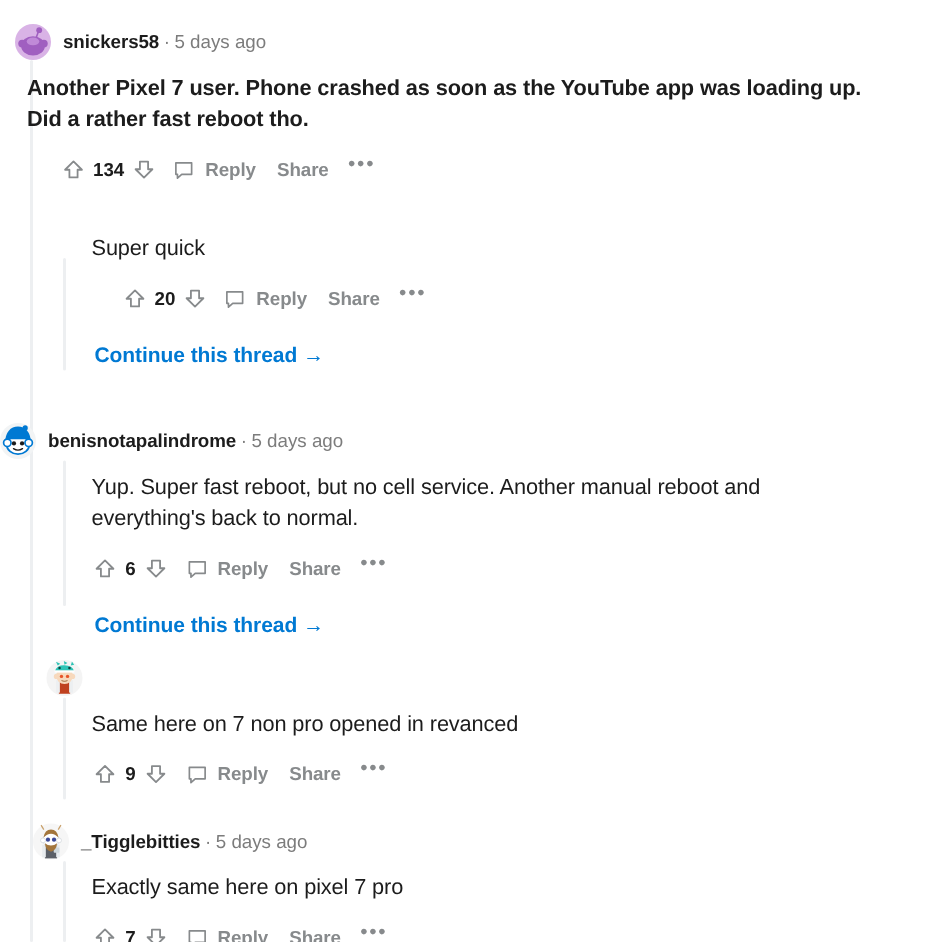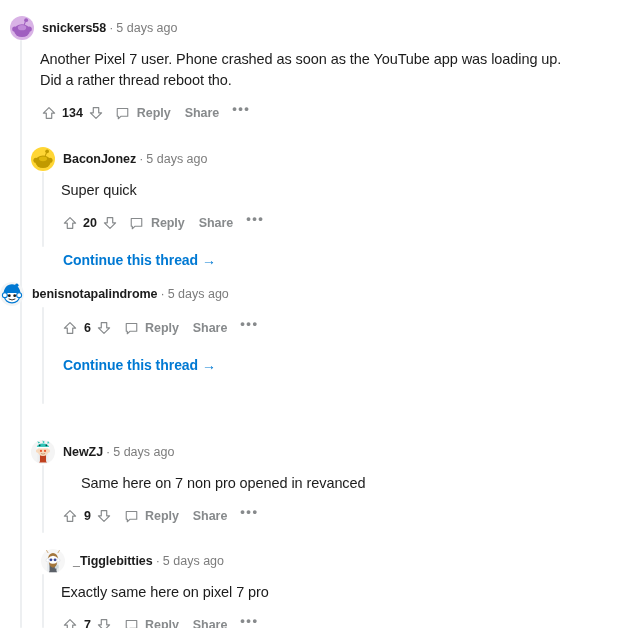--- a/index.html
+++ b/index.html
@@ -96,21 +96,21 @@
     align-items: center;
     justify-content: center;
     cursor: pointer;
   }
   .score {
     font-size: 12.5px;
     font-weight: 700;
     color: #1c1c1c;
     padding: 0 3px;
     min-width: 8px;
-    text-align: right;
+    text-align: center;
   }
   .act-icon {
     width: 22px;
     height: 20px;
     display: inline-flex;
     align-items: center;
     justify-content: center;
     margin-left: 6px;
   }
   .act-label {
@@ -164,23 +164,23 @@
           <ellipse cx="16" cy="19.5" rx="10.5" ry="8.6" fill="#a05fc0"></ellipse>
           <ellipse cx="16" cy="15.5" rx="5.6" ry="3.4" fill="#c08ad8"></ellipse>
           <circle cx="6.4" cy="17.4" r="3.5" fill="#a05fc0"></circle>
           <circle cx="25.6" cy="17.4" r="3.5" fill="#a05fc0"></circle>
         </svg>
       </div>
       <div class="meta">
         <span class="uname">snickers58</span><span class="dot">·</span><span class="age">5 days ago</span>
       </div>
     </div>
-    <div class="cmt-body" style="padding-left:40px;padding-top:9px;">
+    <div class="cmt-body" style="padding-left:18px;padding-top:9px;font-weight:bold;">
       <div>Another Pixel 7 user. Phone crashed as soon as the YouTube app was loading up.</div>
-      <div>Did a rather thread reboot tho.</div>
+      <div>Did a rather fast reboot tho.</div>
     </div>
     <div class="actions" style="padding-left:39px;padding-top:11px;">
       <span class="vote-arrow">
         <svg width="16" height="16" viewBox="0 0 20 20">
           <path d="M10 3.2 L17 10.2 H13.4 V16.6 H6.6 V10.2 H3 Z" fill="none" stroke="#878a8c" stroke-width="1.5" stroke-linejoin="round"></path>
         </svg>
       </span>
       <span class="score">134</span>
       <span class="vote-arrow">
         <svg width="16" height="16" viewBox="0 0 20 20">
@@ -192,40 +192,24 @@
           <path d="M3 3.4 H17 V13.6 H8.2 L4.4 17 V13.6 H3 Z" fill="none" stroke="#878a8c" stroke-width="1.5" stroke-linejoin="round"></path>
         </svg>
       </span>
       <span class="act-label">Reply</span>
       <span class="act-label share">Share</span>
       <span class="act-more">•••</span>
     </div>
   </div>
 
   <div class="comment" style="top:147px;">
-    <div class="cmt-head" style="padding-left:31px;">
-      <div class="avatar">
-        <svg width="24" height="24" viewBox="0 0 32 32">
-          <circle cx="16" cy="16" r="16" fill="#ffd635"></circle>
-          <circle cx="21.5" cy="5.8" r="2.5" fill="#c19a00"></circle>
-          <path d="M20.7 7.6 L18.4 13.2" stroke="#c19a00" stroke-width="1.4" fill="none"></path>
-          <ellipse cx="16" cy="19.6" rx="10.2" ry="8.4" fill="#c19a00"></ellipse>
-          <ellipse cx="16" cy="15.8" rx="5.4" ry="3.2" fill="#e0b70d"></ellipse>
-          <circle cx="6.6" cy="17.6" r="3.4" fill="#c19a00"></circle>
-          <circle cx="25.4" cy="17.6" r="3.4" fill="#c19a00"></circle>
-        </svg>
-      </div>
-      <div class="meta">
-        <span class="uname">BaconJonez</span><span class="dot">·</span><span class="age">5 days ago</span>
-      </div>
-    </div>
     <div class="cmt-body" style="padding-left:61px;padding-top:9px;">
       <div>Super quick</div>
     </div>
-    <div class="actions" style="padding-left:60px;padding-top:11px;">
+    <div class="actions" style="padding-left:60px;padding-top:11px;margin-left:20px;">
       <span class="vote-arrow">
         <svg width="16" height="16" viewBox="0 0 20 20">
           <path d="M10 3.2 L17 10.2 H13.4 V16.6 H6.6 V10.2 H3 Z" fill="none" stroke="#878a8c" stroke-width="1.5" stroke-linejoin="round"></path>
         </svg>
       </span>
       <span class="score">20</span>
       <span class="vote-arrow">
         <svg width="16" height="16" viewBox="0 0 20 20">
           <path d="M10 16.8 L3 9.8 H6.6 V3.4 H13.4 V9.8 H17 Z" fill="none" stroke="#878a8c" stroke-width="1.5" stroke-linejoin="round"></path>
         </svg>
@@ -254,20 +238,24 @@
           <circle cx="6.5" cy="17.6" r="3.3" fill="#ffffff" stroke="#0079d3" stroke-width="1.5"></circle>
           <circle cx="25.5" cy="17.6" r="3.3" fill="#ffffff" stroke="#0079d3" stroke-width="1.5"></circle>
           <circle cx="12.4" cy="18.2" r="1.9" fill="#1c1c1c"></circle>
           <circle cx="19.6" cy="18.2" r="1.9" fill="#1c1c1c"></circle>
           <path d="M12 22.8 Q16 25.4 20 22.8" stroke="#1c1c1c" stroke-width="1.2" fill="none" stroke-linecap="round"></path>
         </svg>
       </div>
       <div class="meta">
         <span class="uname">benisnotapalindrome</span><span class="dot">·</span><span class="age">5 days ago</span>
       </div>
+    </div>
+    <div class="cmt-body" style="padding-left:61px;padding-top:9px;">
+      <div>Yup. Super fast reboot, but no cell service. Another manual reboot and</div>
+      <div>everything's back to normal.</div>
     </div>
     <div class="actions" style="padding-left:60px;padding-top:11px;">
       <span class="vote-arrow">
         <svg width="16" height="16" viewBox="0 0 20 20">
           <path d="M10 3.2 L17 10.2 H13.4 V16.6 H6.6 V10.2 H3 Z" fill="none" stroke="#878a8c" stroke-width="1.5" stroke-linejoin="round"></path>
         </svg>
       </span>
       <span class="score">6</span>
       <span class="vote-arrow">
         <svg width="16" height="16" viewBox="0 0 20 20">
@@ -302,25 +290,22 @@
           <path d="M13.6 18.2 Q16 19.8 18.4 18.2" stroke="#b98a60" stroke-width="1" fill="none" stroke-linecap="round"></path>
           <path d="M7.6 9.6 Q9 4.4 16 4.6 Q23 4.8 24.4 9.6 Z" fill="#2ec4b6"></path>
           <path d="M7.2 9.2 H24.8 V11.2 H7.2 Z" fill="#ffffff"></path>
           <path d="M10 4.8 L8.4 1.6 L12.2 3.4 Z" fill="#2ec4b6"></path>
           <path d="M16 4.2 L15.4 0.8 L18.6 2.6 Z" fill="#2ec4b6"></path>
           <path d="M21.6 4.8 L22.6 1.4 L24.6 4.2 Z" fill="#2ec4b6"></path>
           <circle cx="11.6" cy="7.2" r="1.1" fill="#0f3d3a"></circle>
           <circle cx="20.4" cy="7.2" r="1.1" fill="#0f3d3a"></circle>
         </svg>
       </div>
-      <div class="meta">
-        <span class="uname">NewZJ</span><span class="dot">·</span><span class="age">5 days ago</span>
-      </div>
-    </div>
-    <div class="cmt-body" style="padding-left:81px;padding-top:9px;">
+    </div>
+    <div class="cmt-body" style="padding-left:61px;padding-top:9px;">
       <div>Same here on 7 non pro opened in revanced</div>
     </div>
     <div class="actions" style="padding-left:60px;padding-top:11px;">
       <span class="vote-arrow">
         <svg width="16" height="16" viewBox="0 0 20 20">
           <path d="M10 3.2 L17 10.2 H13.4 V16.6 H6.6 V10.2 H3 Z" fill="none" stroke="#878a8c" stroke-width="1.5" stroke-linejoin="round"></path>
         </svg>
       </span>
       <span class="score">9</span>
       <span class="vote-arrow">
@@ -333,21 +318,21 @@
           <path d="M3 3.4 H17 V13.6 H8.2 L4.4 17 V13.6 H3 Z" fill="none" stroke="#878a8c" stroke-width="1.5" stroke-linejoin="round"></path>
         </svg>
       </span>
       <span class="act-label">Reply</span>
       <span class="act-label share">Share</span>
       <span class="act-more">•••</span>
     </div>
   </div>
 
   <div class="comment" style="top:549px;">
-    <div class="cmt-head" style="padding-left:41px;">
+    <div class="cmt-head" style="padding-left:22px;">
       <div class="avatar">
         <svg width="24" height="24" viewBox="0 0 32 32">
           <circle cx="16" cy="16" r="16" fill="#f6f6f6"></circle>
           <rect x="10.6" y="18" width="10.8" height="13" fill="#5b6068"></rect>
           <rect x="8.2" y="19" width="3.2" height="11" fill="#e8ecef"></rect>
           <rect x="20.6" y="19" width="3.2" height="11" fill="#e8ecef"></rect>
           <rect x="18.4" y="21.4" width="5" height="4.6" rx="0.8" fill="#cfd8dc"></rect>
           <ellipse cx="16" cy="14.6" rx="7.2" ry="7" fill="#ffffff" stroke="#d8dce0" stroke-width="0.8"></ellipse>
           <circle cx="8.9" cy="15" r="2.2" fill="#ffffff" stroke="#d8dce0" stroke-width="0.8"></circle>
           <circle cx="23.1" cy="15" r="2.2" fill="#ffffff" stroke="#d8dce0" stroke-width="0.8"></circle>

